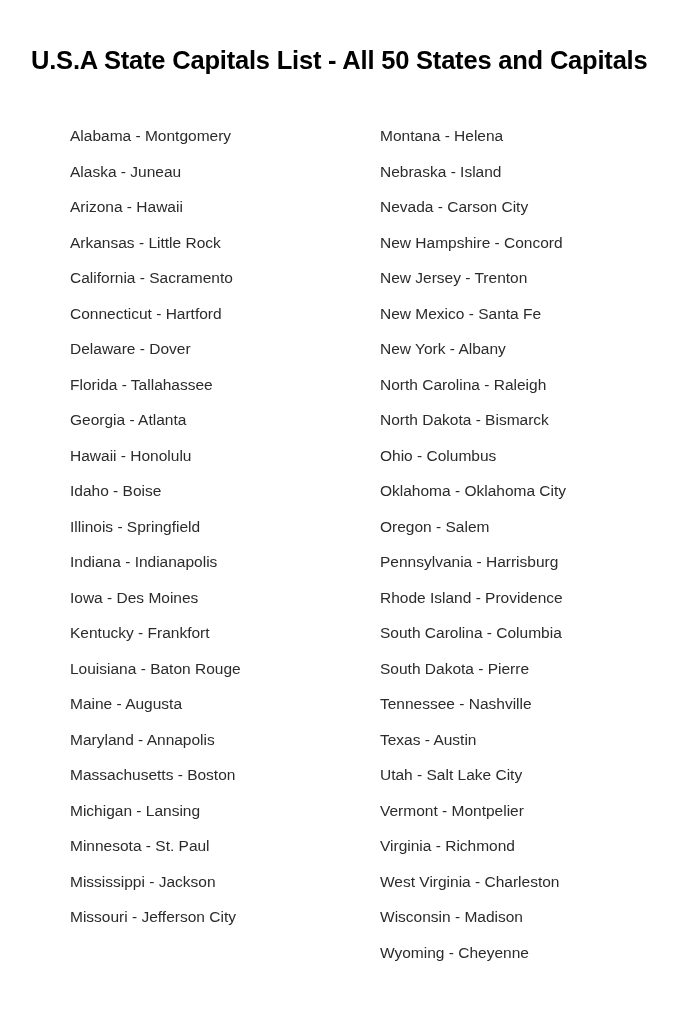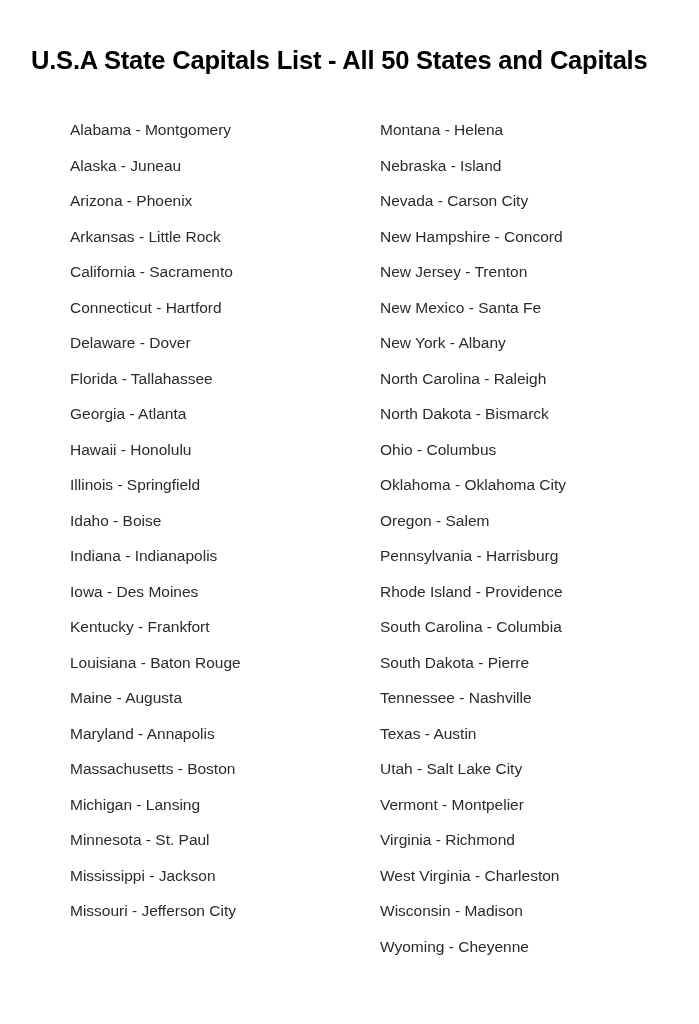--- a/index.html
+++ b/index.html
@@ -28,21 +28,21 @@
     font-size: 25.5px;
     font-weight: bold;
     color: #000000;
     letter-spacing: -0.2px;
     white-space: nowrap;
     line-height: 1.15;
   }
   .columns {
     position: absolute;
     left: 0;
-    top: 112px;
+    top: 118px;
     width: 699px;
     display: flex;
     flex-direction: row;
     align-items: flex-start;
   }
   .column {
     display: flex;
     flex-direction: column;
   }
   .column-left {
@@ -68,30 +68,30 @@
 
 <div class="page">
 
   <h1 class="page-title">U.S.A State Capitals List - All 50 States and Capitals</h1>
 
   <div class="columns">
 
     <div class="column column-left" id="col-left">
         <div class="entry">Alabama - Montgomery</div>
         <div class="entry">Alaska - Juneau</div>
-        <div class="entry">Arizona - Phoenix</div>
+        <div class="entry">Arizona - Hawaii</div>
         <div class="entry">Arkansas - Little Rock</div>
         <div class="entry">California - Sacramento</div>
         <div class="entry">Connecticut - Hartford</div>
         <div class="entry">Delaware - Dover</div>
         <div class="entry">Florida - Tallahassee</div>
         <div class="entry">Georgia - Atlanta</div>
         <div class="entry">Hawaii - Honolulu</div>
+        <div class="entry">Idaho - Boise</div>
         <div class="entry">Illinois - Springfield</div>
-        <div class="entry">Idaho - Boise</div>
         <div class="entry">Indiana - Indianapolis</div>
         <div class="entry">Iowa - Des Moines</div>
         <div class="entry">Kentucky - Frankfort</div>
         <div class="entry">Louisiana - Baton Rouge</div>
         <div class="entry">Maine - Augusta</div>
         <div class="entry">Maryland - Annapolis</div>
         <div class="entry">Massachusetts - Boston</div>
         <div class="entry">Michigan - Lansing</div>
         <div class="entry">Minnesota - St. Paul</div>
         <div class="entry">Mississippi - Jackson</div>

